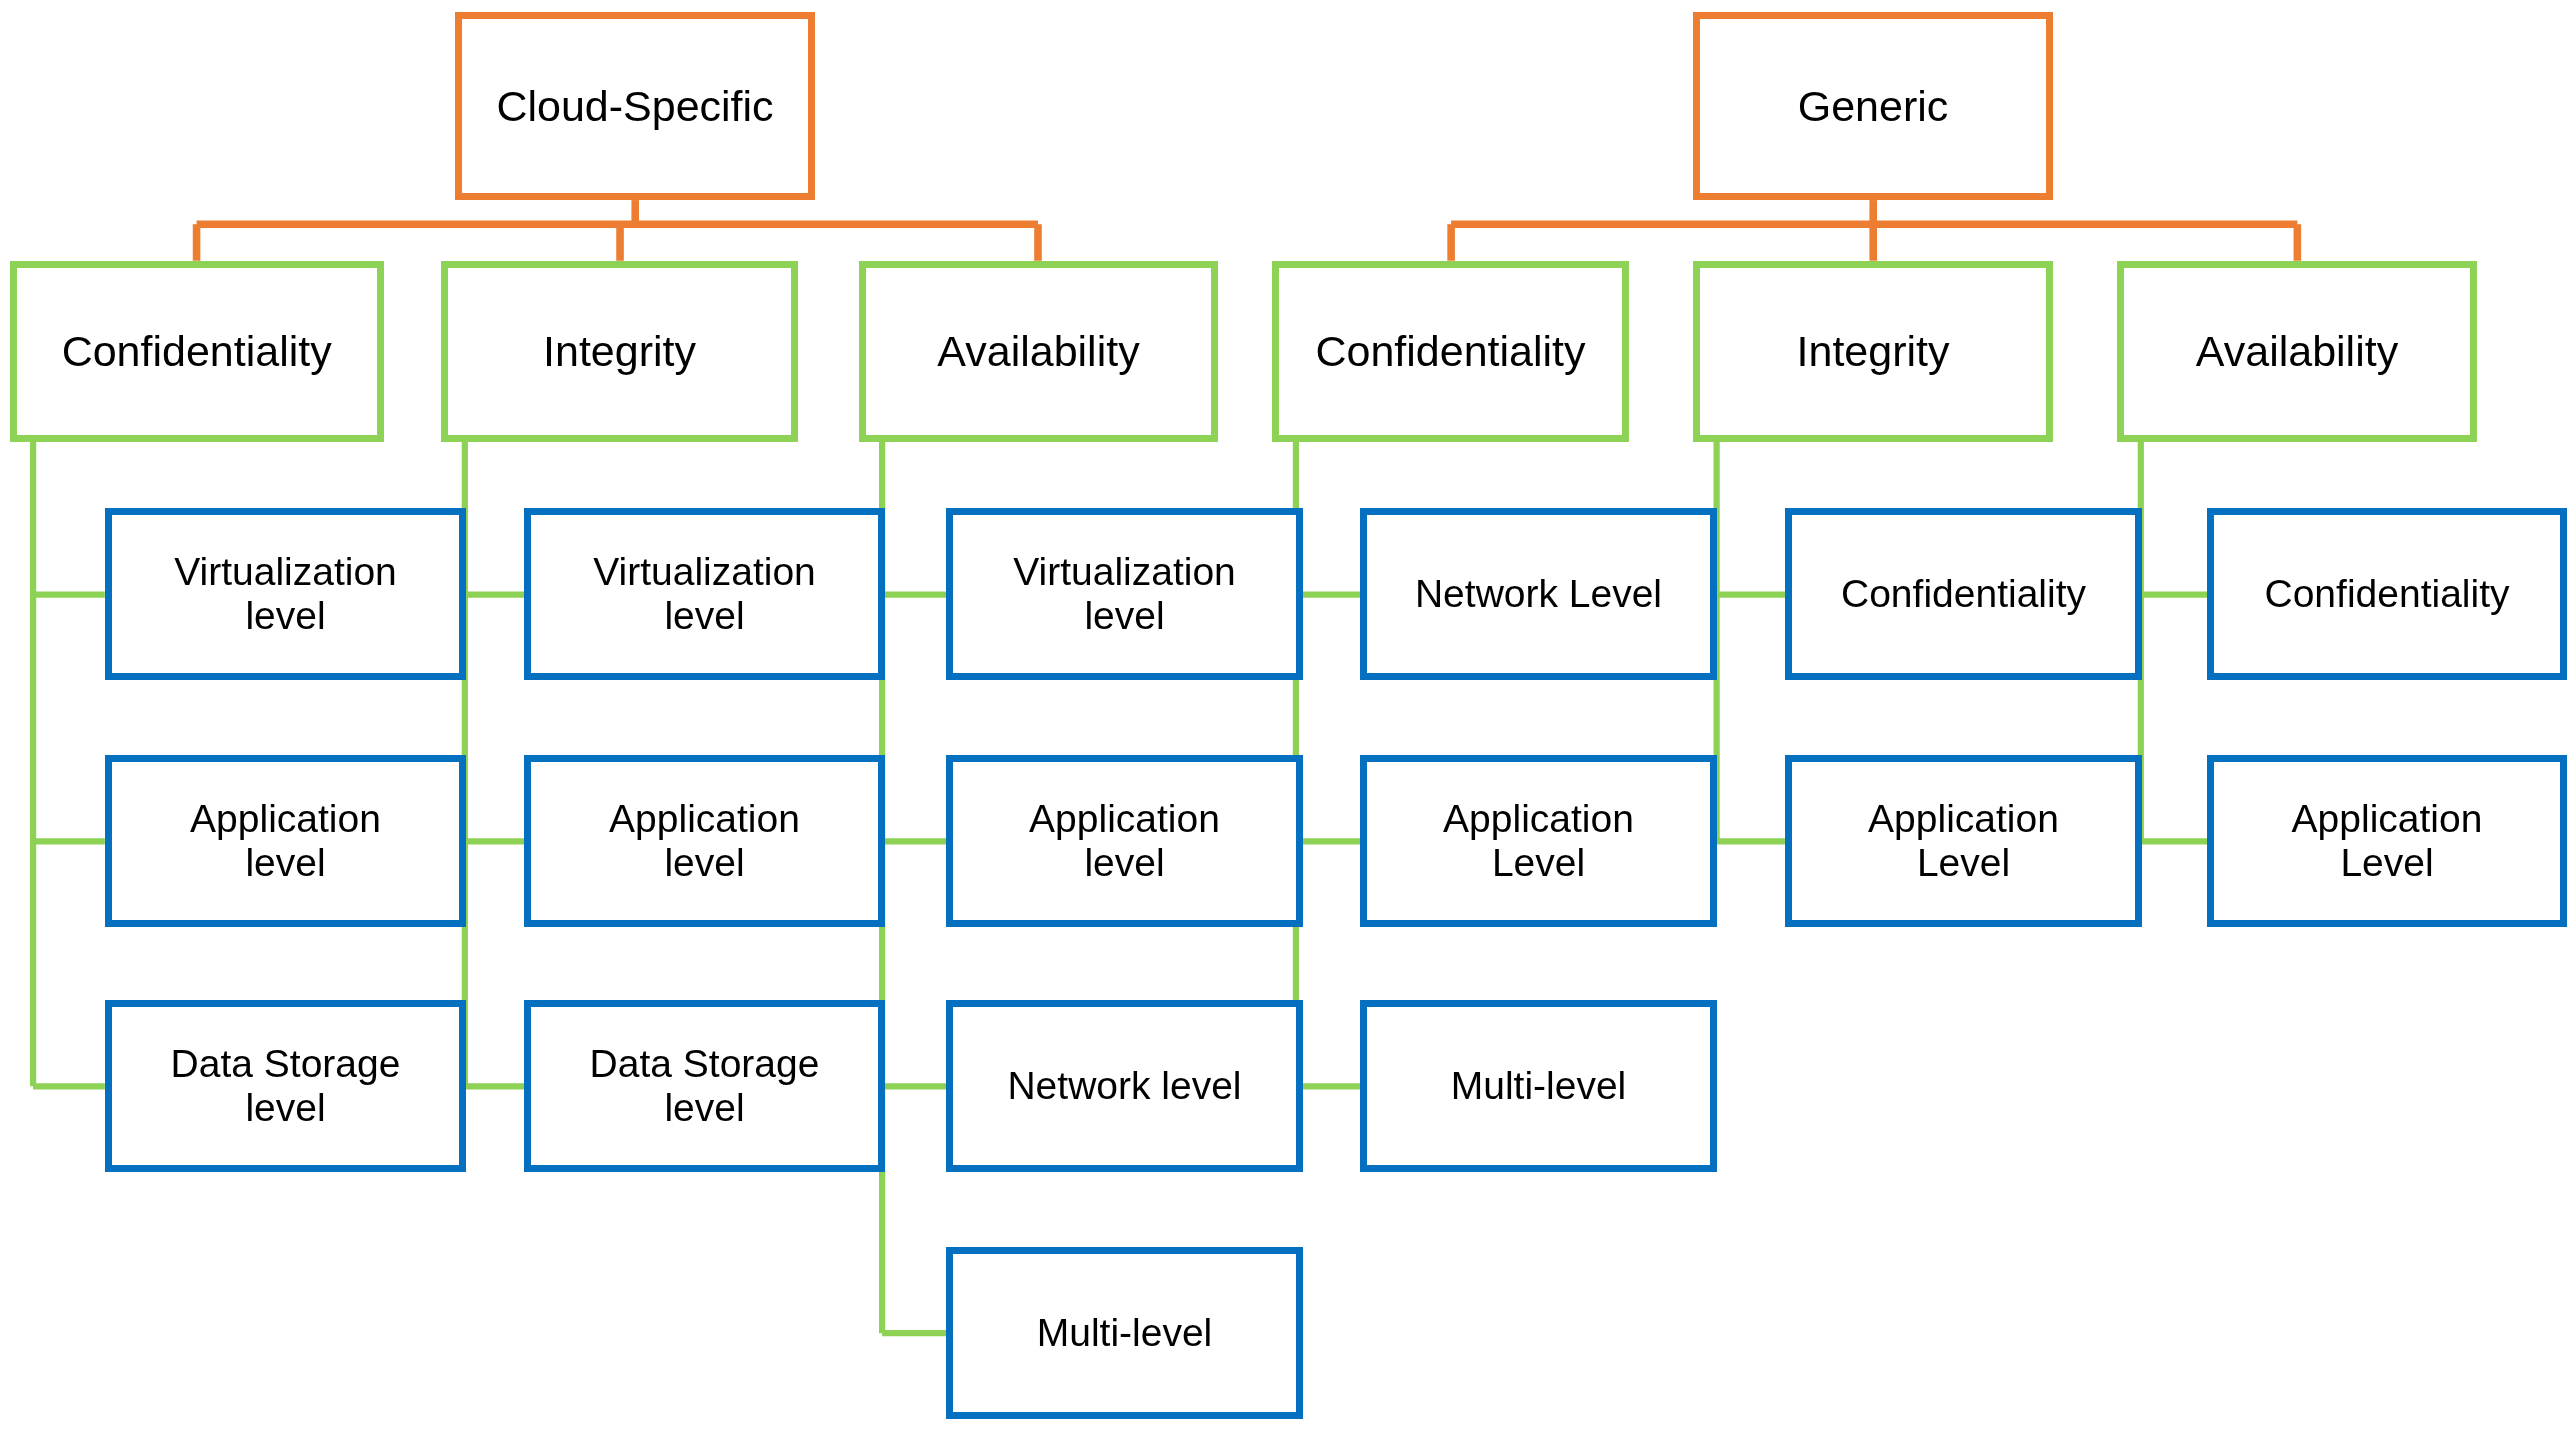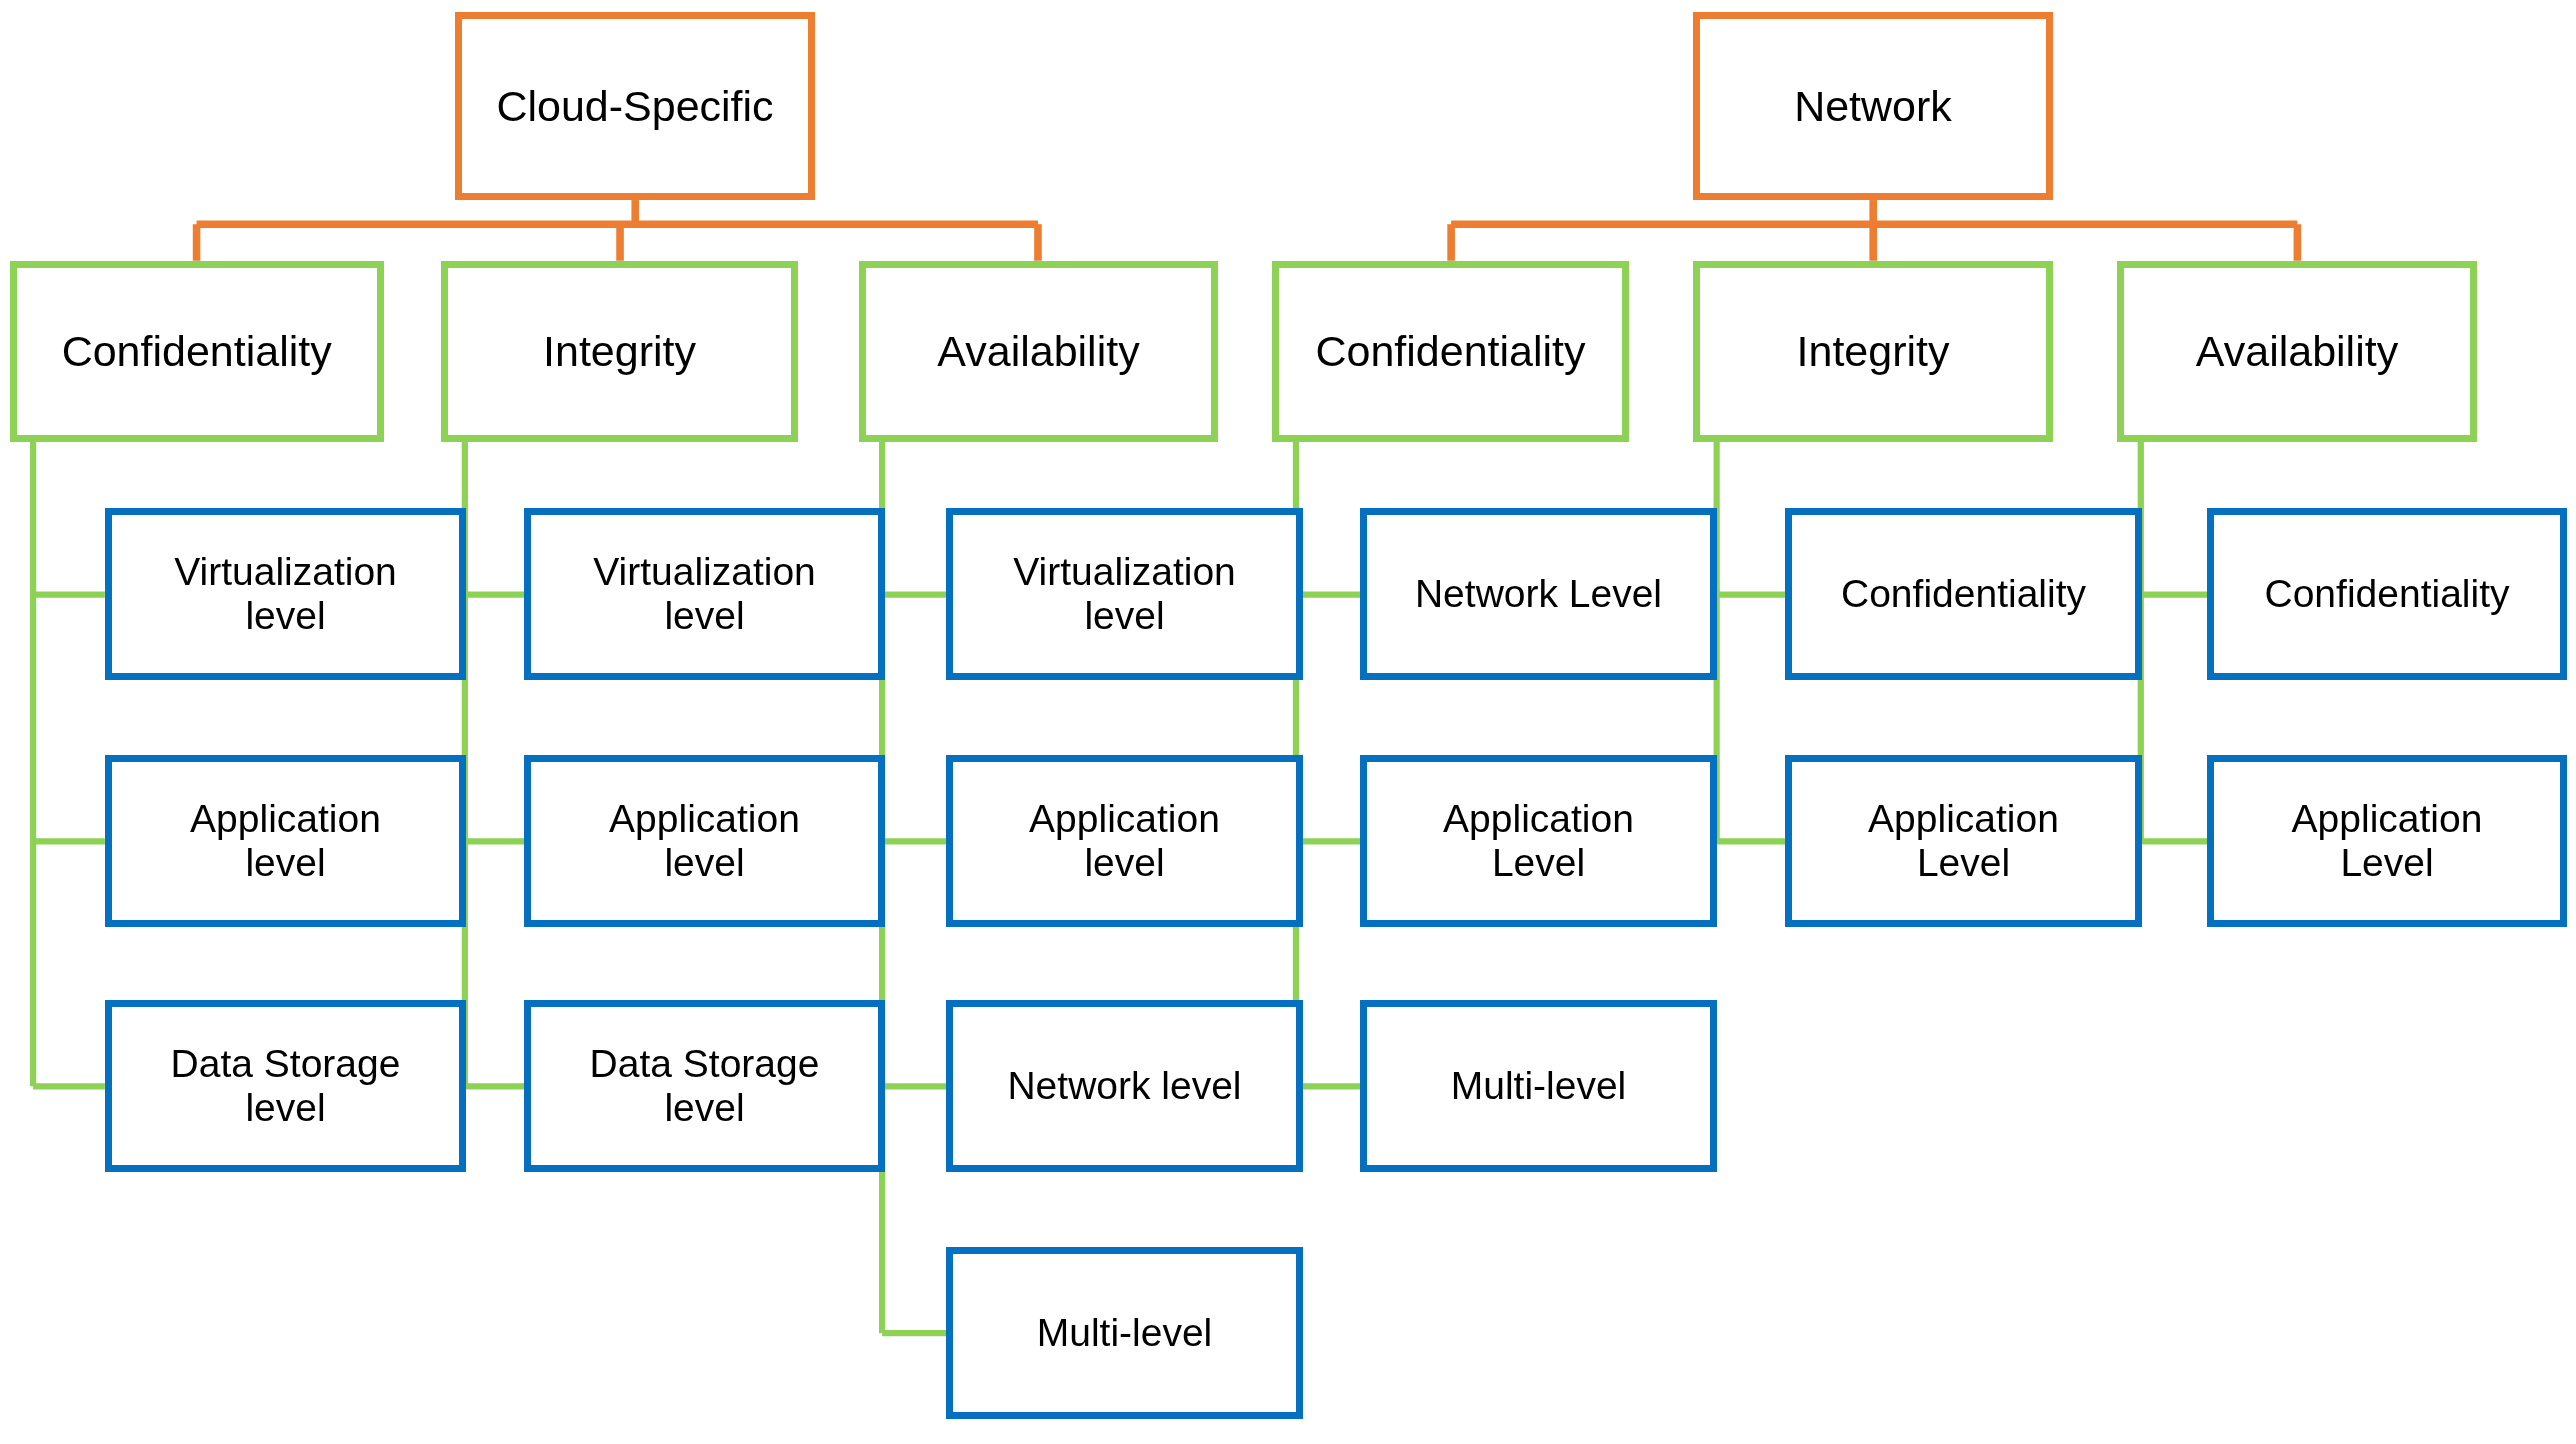--- a/index.html
+++ b/index.html
@@ -98,21 +98,21 @@
         <span style="white-space: pre-line;">Application
 level</span>
       </div>
       <div class="node leaf" style="left: 946px; top: 1000px; width: 357px; height: 172px;">
         <span style="white-space: pre-line;">Network level</span>
       </div>
       <div class="node leaf" style="left: 946px; top: 1247px; width: 357px; height: 172px;">
         <span style="white-space: pre-line;">Multi-level</span>
       </div>
       <div class="node root" style="left: 1693px; top: 12.4px; width: 360px; height: 188px;">
-        <span style="white-space: pre-line;">Network</span>
+        <span style="white-space: pre-line;">Generic</span>
       </div>
       <div class="node cat" style="left: 1272px; top: 261px; width: 357px; height: 181px;">
         <span style="white-space: pre-line;">Confidentiality</span>
       </div>
       <div class="node leaf" style="left: 1360px; top: 508px; width: 357px; height: 172px;">
         <span style="white-space: pre-line;">Network Level</span>
       </div>
       <div class="node leaf" style="left: 1360px; top: 755px; width: 357px; height: 172px;">
         <span style="white-space: pre-line;">Application
 Level</span>

